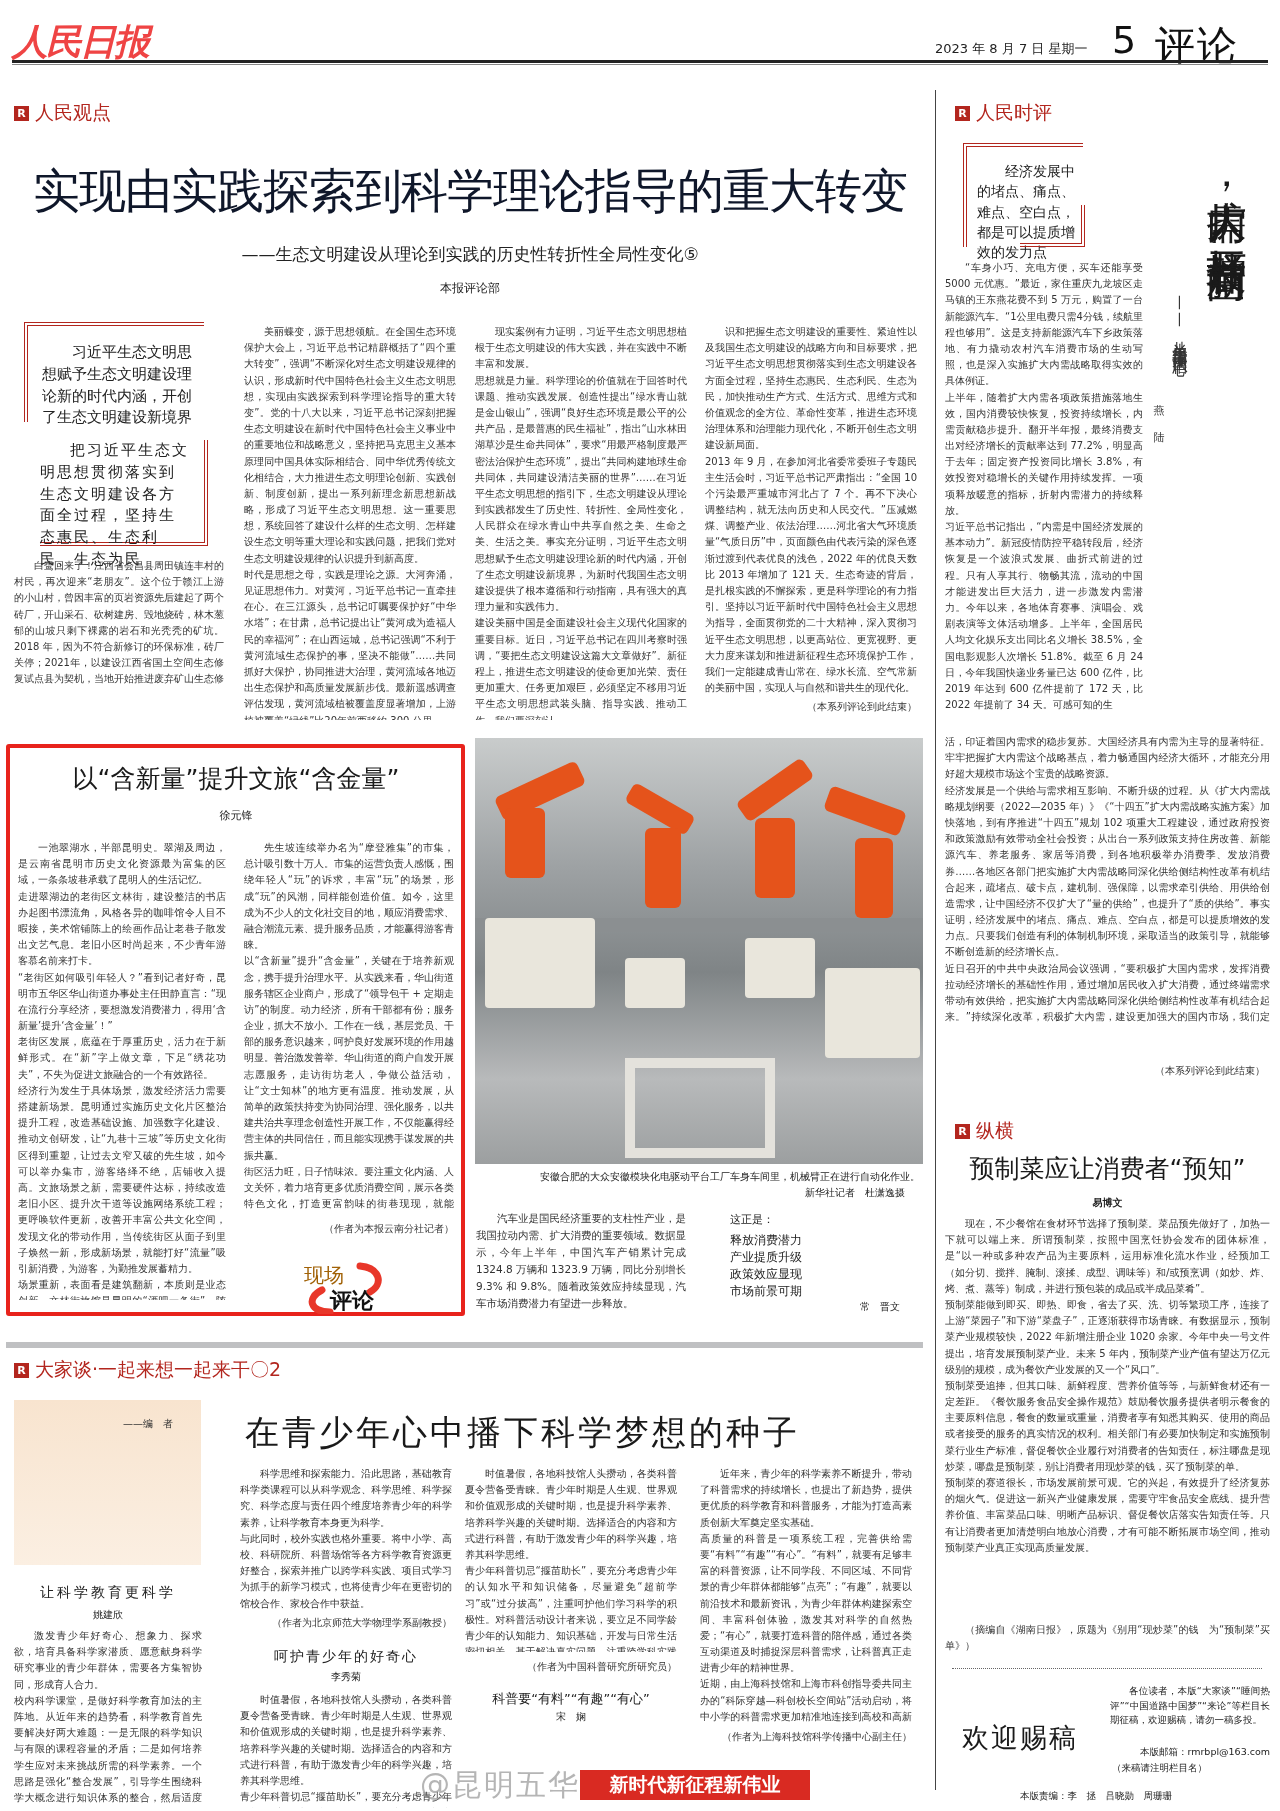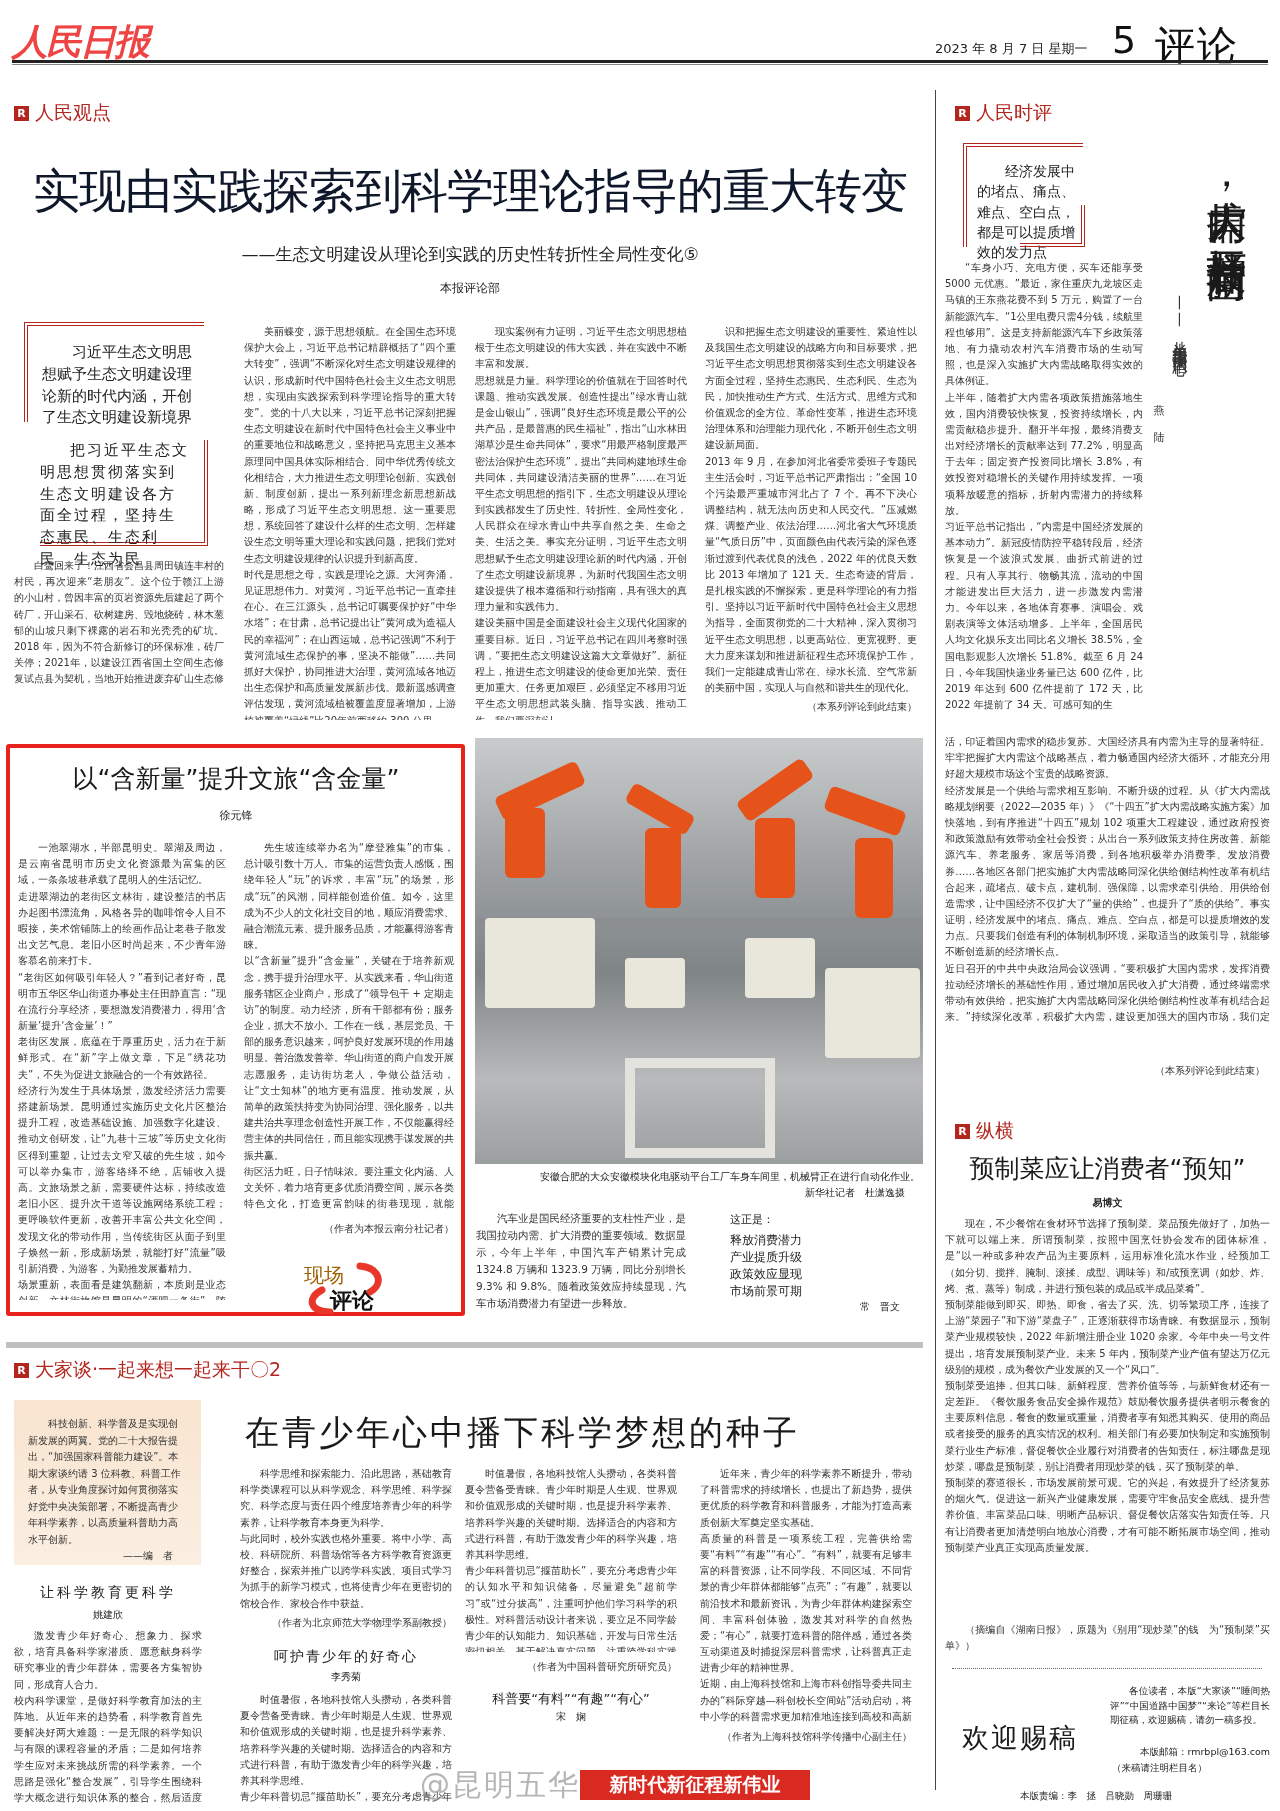--- a/index.html
+++ b/index.html
@@ -138,21 +138,20 @@
 
 <div class="abs grey-band"></div>
 
 <div class="abs rubric" style="left:14px; top:1357px;">
   <span class="r-badge">R</span>
   <span>大家谈·一起来想一起来干〇2</span>
 </div>
 <div class="abs" style="left:245px; top:1410px; width:680px; font-size:34px; letter-spacing:3px; color:#1a1a1a;">在青少年心中播下科学梦想的种子</div>
 
 <div class="abs editor-note">
-  <div style="text-indent:2em;">科技创新、科学普及是实现创新发展的两翼。党的二十大报告提出，“加强国家科普能力建设”。本期大家谈约请 3 位科教、科普工作者，从专业角度探讨如何贯彻落实好党中央决策部署，不断提高青少年科学素养，以高质量科普助力高水平创新。</div>
   <div style="text-align:right; padding-right:14px;">——编　者</div>
 </div>
 
 <div class="abs" style="left:14px; top:1584px; width:188px; text-align:center; font-size:14px; letter-spacing:3px;">让科学教育更科学</div>
 <div class="abs" style="left:14px; top:1608px; width:188px; text-align:center; font-size:10px;">姚建欣</div>
 <div class="col body-text" style="left:14px; top:1628px; width:188px; height:180px; overflow:hidden; white-space:pre-line;">激发青少年好奇心、想象力、探求欲，培育具备科学家潜质、愿意献身科学研究事业的青少年群体，需要各方集智协同，形成育人合力。
 校内科学课堂，是做好科学教育加法的主阵地。从近年来的趋势看，科学教育首先要解决好两大难题：一是无限的科学知识与有限的课程容量的矛盾；二是如何培养学生应对未来挑战所需的科学素养。一个思路是强化“整合发展”，引导学生围绕科学大概念进行知识体系的整合，然后适度进行场馆</div>
 <div class="col body-text" style="left:240px; top:1466px; width:212px; height:148px; overflow:hidden; white-space:pre-line;">科学思维和探索能力。沿此思路，基础教育科学类课程可以从科学观念、科学思维、科学探究、科学态度与责任四个维度培养青少年的科学素养，让科学教育本身更为科学。
 与此同时，校外实践也格外重要。将中小学、高校、科研院所、科普场馆等各方科学教育资源更好整合，探索并推广以跨学科实践、项目式学习为抓手的新学习模式，也将使青少年在更密切的馆校合作、家校合作中获益。</div>
 <div class="abs note" style="left:240px; top:1616px; width:212px;">（作者为北京师范大学物理学系副教授）</div>

